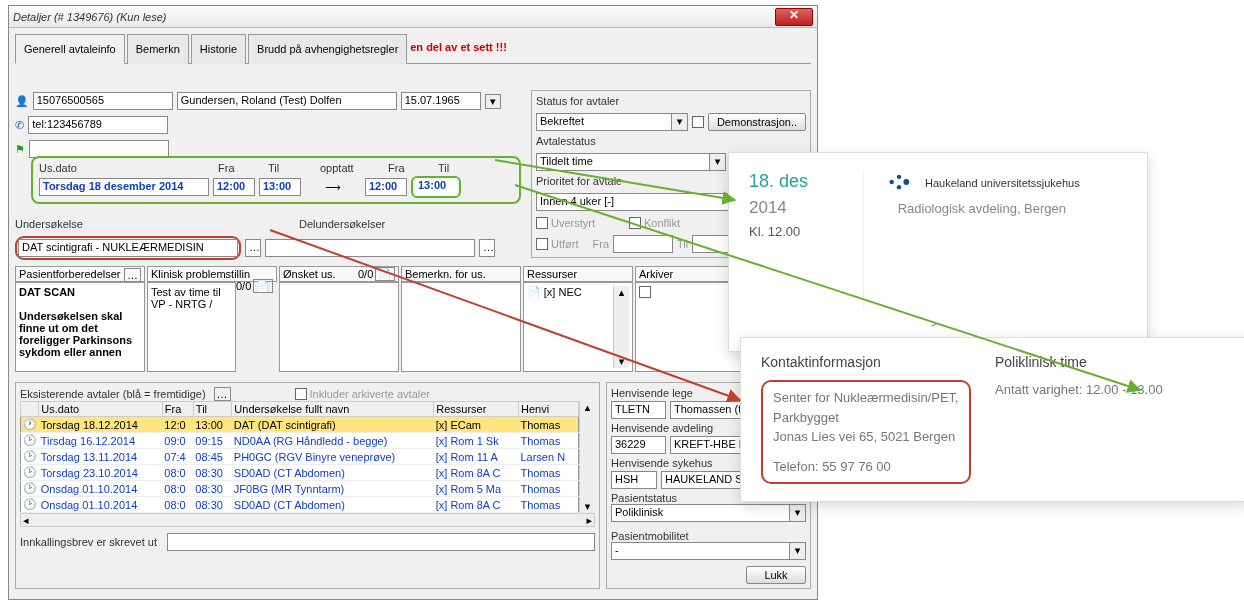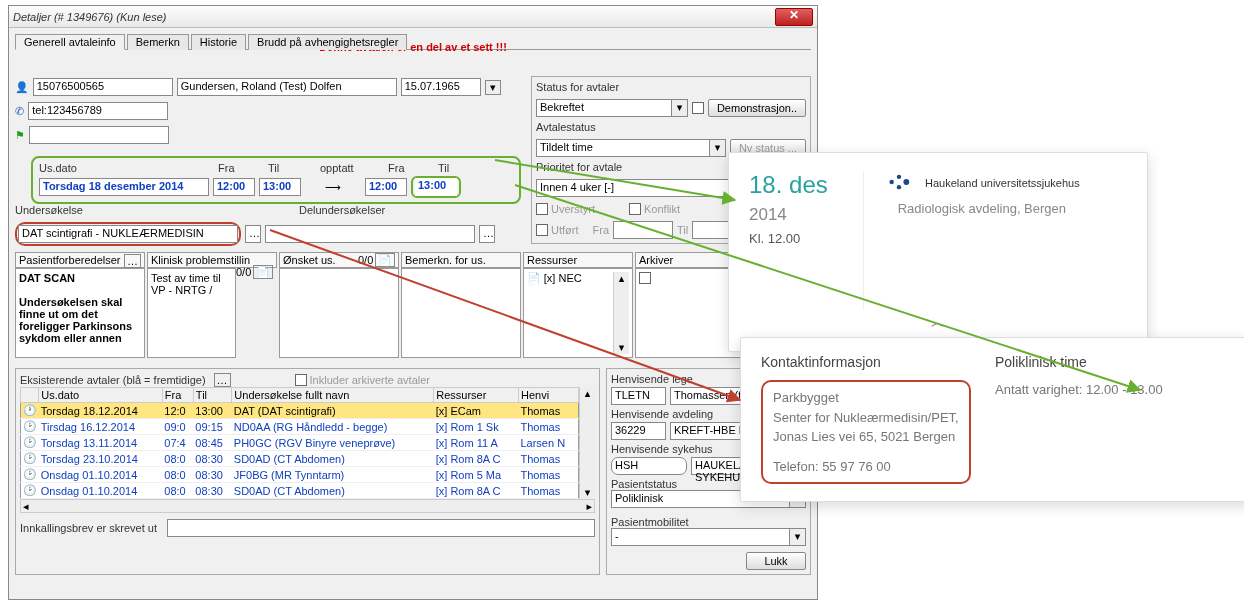--- a/index.html
+++ b/index.html
@@ -4,21 +4,21 @@
 <style>
   * { box-sizing: border-box; font-family: Tahoma, sans-serif; font-size: 11px; }
   body { margin: 0; background: #fff; position: relative; width: 1244px; height: 611px; overflow: hidden; }
   .window { position: absolute; left: 8px; top: 5px; width: 810px; height: 595px; border: 1px solid #888; background: #f0f0f0; }
   .titlebar { height: 22px; background: linear-gradient(#fdfdfd,#e8e8e8); border-bottom: 1px solid #bbb; display:flex; align-items:center; padding:0 4px; }
   .titlebar-text { font-style: italic; color:#333; flex:1; }
   .close-btn { width:38px; height:18px; background:linear-gradient(#e06060,#c02020); border:1px solid #990000; border-radius:2px; color:#fff; text-align:center; line-height:13px; font-weight:bold; font-size:12px; cursor:pointer;}
   .content { padding: 6px; }
   .tabs { display:flex; gap:2px; position:relative; }
   .tabs::after{content:"";position:absolute;left:0;right:0;bottom:0;border-bottom:1px solid #999;z-index:0;}
-  .tab { padding:1px 8px; border:1px solid #999; border-bottom:none; background:#e8e8e8; position:relative; z-index:1; cursor:pointer;}
+  .tab { padding:8px 8px; border:1px solid #999; border-bottom:none; background:#e8e8e8; position:relative; z-index:1; cursor:pointer;}
   .tab.active{background:#f0f0f0; border-bottom:1px solid #f0f0f0;}
   .warning { position:absolute; top:35px; left:0; right:0; text-align:center; color:#d00000; font-weight:bold; }
   .row { display:flex; gap:4px; align-items:center; margin-top:6px;}
   .textfield { border:1px solid #888; background:#fff; height:18px; padding:1px 3px; }
   .label { color:#333; }
   .green-box { border:2px solid #68b030; border-radius:8px; padding:4px 6px; position:absolute; }
   .red-box { border:2px solid #c04030; border-radius:10px; }
   .fieldset{ border:1px solid #aaa; margin-top:4px; padding:4px;}
   .dropdown { display:flex; }
   .dropdown .arrow{width:16px;border:1px solid #888;border-left:none;background:#eee;text-align:center;line-height:14px;cursor:pointer;}
@@ -31,21 +31,21 @@
   .colhead{border:1px solid #999;background:#f8f8f8;padding:1px 3px;font-size:10px;}
   .table{border:1px solid #999;background:#fff;width:100%;border-collapse:collapse;font-size:10px;}
   .table th{background:#f0f0f0;border:1px solid #ccc;padding:1px 2px;text-align:left;font-weight:normal;}
   .table td{border-bottom:1px solid #eee;padding:1px 2px;white-space:nowrap;}
   .table tr.hl{background:#ffe680;}
   .table tr.hl td{color:#000;}
   .blue{color:#1040c0;}
   .icon-cell{width:14px;text-align:center;}
   .right-card{position:absolute;left:728px;top:152px;width:420px;height:200px;background:#fff;border:1px solid #ddd;box-shadow:0 4px 14px rgba(0,0,0,0.15);border-radius:2px;padding:18px 20px 12px 20px;display:flex;font-family:'Segoe UI',Arial,sans-serif;}
   .right-card .left{width:115px;border-right:1px solid #eee;padding-right:10px;}
-  .right-card .bigdate{color:#2aa0a0;font-size:24px;font-weight:300;}
+  .right-card .bigdate{color:#2aa0a0;font-size:18px;font-weight:300;}
   .right-card .year{color:#888;font-size:17px;margin-top:6px;}
   .right-card .time{color:#555;font-size:13px;margin-top:6px;}
   .right-card .right{padding-left:20px;}
   .right-card .hospname{font-size:18px;color:#333;font-weight:400;}
   .right-card .hospdep{color:#888;font-size:13px;margin-top:8px;text-align:center;}
   .right-card .dots{display:inline-block;width:30px;height:22px;vertical-align:middle;margin-right:6px;}
   .contact-card{position:absolute;left:740px;top:337px;width:510px;height:165px;background:#fff;border:1px solid #ddd;box-shadow:0 4px 14px rgba(0,0,0,0.15);border-radius:2px;padding:14px 20px;display:flex;font-family:'Segoe UI',Arial,sans-serif;}
   .contact-card .col{flex:1;}
   .contact-card h3{font-size:14px;font-weight:500;color:#444;margin:2px 0 10px 0;}
   .contact-card .txt{color:#777;font-size:13px;line-height:1.5;}
@@ -108,21 +108,21 @@
             </div>
           </div>
         </div>
 
         <div style="margin-top:60px;">
           <div class="row">
               <span class="label" style="width:280px;">Undersøkelse</span>
             <span class="label">Delundersøkelser</span>
             </div>
           <div class="row">
-            <div class="red-box" style="padding:1px;">
+            <div class="red-box" style="padding:1px;border-radius:9px;">
               <div class="textfield" style="width:220px;">DAT scintigrafi - NUKLEÆRMEDISIN</div>
             </div>
             <div class="textfield" style="width:16px;text-align:center;">…</div>
             <div class="textfield" style="width:210px;"></div>
             <div class="textfield" style="width:16px;text-align:center;">…</div>
           </div>
         </div>
       </div>
 
       <div style="width:280px;">
@@ -313,21 +313,21 @@
             <div class="textfield" style="width:55px;">TLETN</div>
             <div class="textfield" style="flex:1;">Thomassen (testrekvirent)</div>
           </div>
         <div class="label" style="margin-top:3px;">Henvisende avdeling</div>
         <div class="row" style="margin-top:2px;">
             <div class="textfield" style="width:55px;">36229</div>
             <div class="textfield" style="flex:1;">KREFT-HBE LUNGE (- , -</div>
           </div>
         <div class="label" style="margin-top:3px;">Henvisende sykehus</div>
         <div class="row" style="margin-top:2px;">
-            <div class="textfield" style="width:76px;border-radius:7px;">HSH</div>
+            <div class="textfield" style="width:46px;">HSH</div>
             <div class="textfield" style="flex:1;">HAUKELAND SYKEHUS</div>
           </div>
         <div class="label" style="margin-top:3px;">Pasientstatus</div>
         <div class="dropdown">
             <div class="textfield" style="flex:1;">Poliklinisk</div>
             <div class="arrow">▾</div>
           </div>
         <div class="label" style="margin-top:8px;">Pasientmobilitet</div>
         <div class="dropdown">
             <div class="textfield" style="flex:1;">-</div>
@@ -358,22 +358,22 @@
     <div class="hospdep">Radiologisk avdeling, Bergen</div>
   </div>
 </div>
 
 <div class="chevron-up">︿</div>
 
 <div class="contact-card">
   <div class="col">
     <h3>Kontaktinformasjon</h3>
     <div class="red-box" style="padding:6px 10px;display:inline-block;">
+      <div class="txt">Senter for Nukleærmedisin/PET,</div>
       <div class="txt">Parkbygget</div>
-      <div class="txt">Senter for Nukleærmedisin/PET,</div>
       <div class="txt">Jonas Lies vei 65, 5021 Bergen</div>
       <div class="txt" style="margin-top:10px;">Telefon: 55 97 76 00</div>
     </div>
   </div>
   <div class="col">
     <h3>Poliklinisk time</h3>
     <div class="txt">Antatt varighet: 12.00 - 13.00</div>
   </div>
 </div>
 

